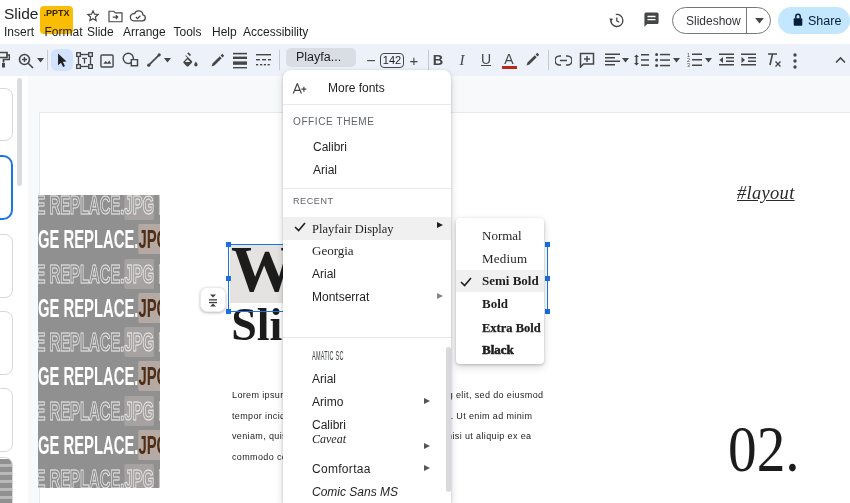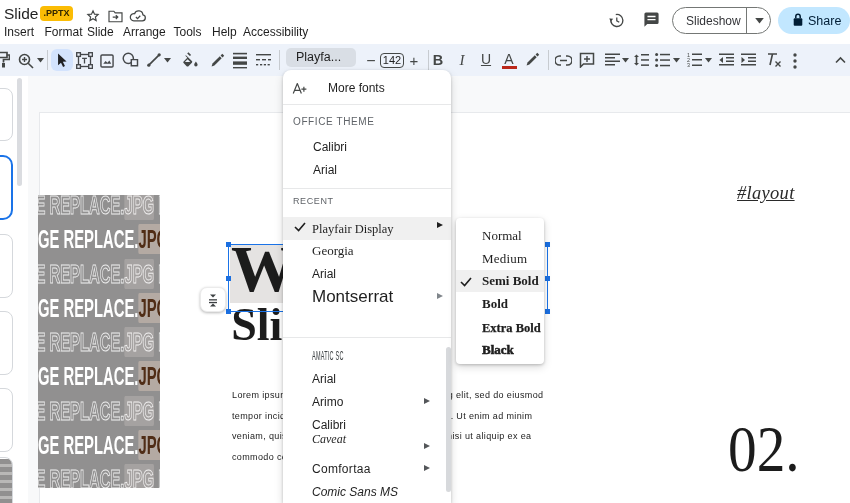--- a/index.html
+++ b/index.html
@@ -80,21 +80,21 @@
   <svg width="24" height="23" viewBox="0 0 24 23">
     <path d="M9 6.6 L15 6.6 L12 9.6 Z" fill="#3c4043"></path>
     <rect x="8" y="11.2" width="8" height="1.3" fill="#3c4043"></rect>
     <rect x="8" y="13.9" width="8" height="1.3" fill="#3c4043"></rect>
     <path d="M9 19.6 L15 19.6 L12 16.6 Z" fill="#3c4043" transform="translate(0,-1.2)"></path>
   </svg>
 </div>
 
 <div class="abs" style="left:0; top:0; width:850px; height:44px; background:#fff;"></div>
 <div class="abs" style="left:4px; top:5px; font-size:15.5px; font-weight:500; color:#1f1f1f;">Slide</div>
-<div class="abs" style="left:40px; top:6px; width:33px; height:15px; background:#fbbc04; border-radius:4px; font-size:9px; font-weight:700; color:#312600; text-align:center; line-height:15px;">.PPTX</div>
+<div class="abs" style="left:40px; top:6px; width:33px; height:28px; background:#fbbc04; border-radius:4px; font-size:9px; font-weight:700; color:#312600; text-align:center; line-height:15px;">.PPTX</div>
 
 <svg class="abs" style="left:86px; top:8.5px;" width="14" height="14" viewBox="0 0 24 24" fill="none" stroke="#444746" stroke-width="2">
   <path d="M12 3.2 l2.6 5.7 6.2.6 -4.7 4.2 1.3 6.1 -5.4-3.2 -5.4 3.2 1.3-6.1 -4.7-4.2 6.2-.6 z" stroke-linejoin="miter"></path>
 </svg>
 <svg class="abs" style="left:108px; top:9.5px;" width="15" height="13" viewBox="0 0 24 21" fill="none" stroke="#444746" stroke-width="1.9">
   <path d="M1.5 2 h7.8 l2.2 2.6 h11 v14.4 h-21 z"></path>
   <path d="M7.5 11.5 h8 M12.5 8.5 l3.2 3 -3.2 3" stroke-linejoin="miter"></path>
 </svg>
 <svg class="abs" style="left:129px; top:9px;" width="18" height="14" viewBox="0 0 26 20" fill="none" stroke="#444746" stroke-width="1.8">
   <path d="M7 17 a5.2 5.2 0 1 1 1.1-10.3 a6.2 6.2 0 0 1 12 1.6 a4.4 4.4 0 0 1-.8 8.7 z"></path>
@@ -329,21 +329,21 @@
   <div class="abs" style="left:0; top:118px; width:168px; height:1px; background:#e7e8e9;"></div>
   <div class="mi" style="left:10px; top:120.5px; line-height:20px; font-size:9px; font-weight:500; color:#5f6368; letter-spacing:.6px;">RECENT</div>
   <div class="abs" style="left:0; top:147px; width:168px; height:23px; background:#f0f0f0;"></div>
   <svg class="abs" style="left:11px; top:152px;" width="12" height="10" viewBox="0 0 12 10" fill="none" stroke="#1f1f1f" stroke-width="1.6">
       <path d="M1 5 l3.6 3.6 L11 1"></path>
     </svg>
   <div class="mi" style="left:29px; top:148.5px; line-height:20px; font-family:'Liberation Serif',serif; font-size:12.5px;">Playfair Display</div>
   <div class="arr" style="left:154px; top:152px;"></div>
   <div class="mi" style="left:29px; top:171px; line-height:20px; font-family:'Liberation Serif',serif; font-size:13px;">Georgia</div>
   <div class="mi" style="left:29px; top:193.5px; line-height:20px;">Arial</div>
-  <div class="mi" style="left:29px; top:217px; line-height:20px; font-size:17px;">Montserrat</div>
+  <div class="mi" style="left:29px; top:217px; line-height:20px; font-size:12px;">Montserrat</div>
   <div class="arr" style="left:154px; top:223px; border-left-color:#80868b;"></div>
   <div class="abs" style="left:0; top:267px; width:168px; height:1px; background:#e7e8e9;"></div>
   <div class="mi" style="left:29px; top:277px; line-height:18px; font-size:9.5px; color:#3c4043; letter-spacing:.4px; transform:scale(.58,1.3); transform-origin:0 50%;">AMATIC SC</div>
   <div class="mi" style="left:29px; top:299px; line-height:20px;">Arial</div>
   <div class="mi" style="left:29px; top:322px; line-height:20px;">Arimo</div>
   <div class="arr" style="left:141px; top:328px; border-left-color:#54575a;"></div>
   <div class="mi" style="left:29px; top:344.5px; line-height:20px;">Calibri</div>
   <div class="mi" style="left:29px; top:360px; line-height:18px; font-family:'Liberation Serif',serif; font-style:italic; font-size:12px;">Caveat</div>
   <div class="arr" style="left:141px; top:373px; border-left-color:#54575a;"></div>
   <div class="mi" style="left:29px; top:388.5px; line-height:20px; letter-spacing:.3px;">Comfortaa</div>

